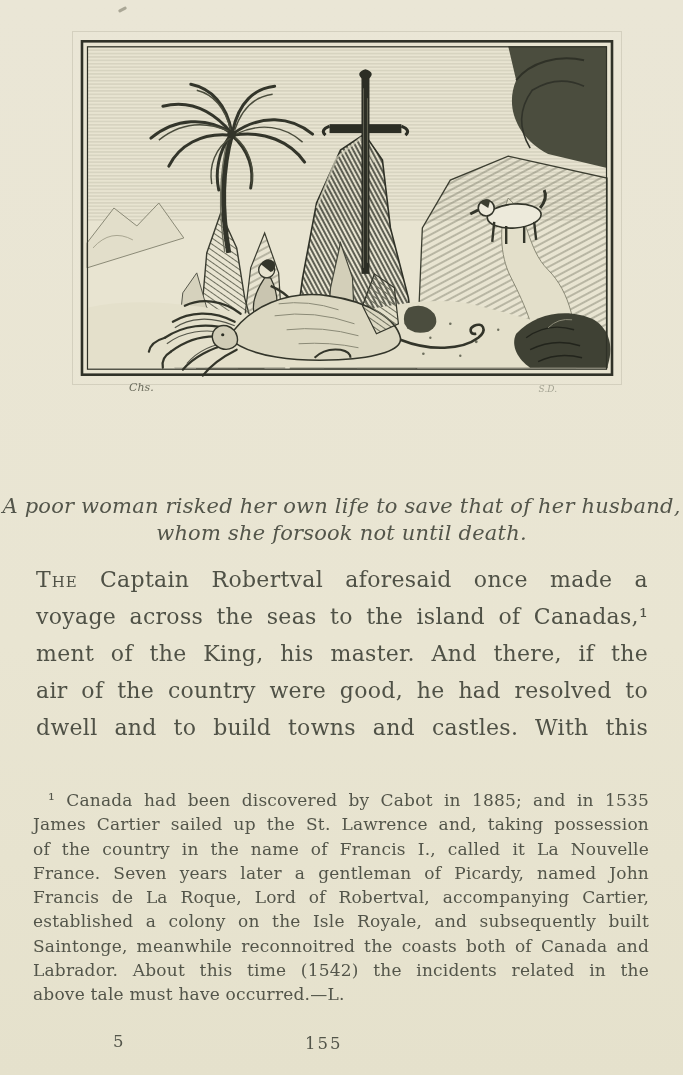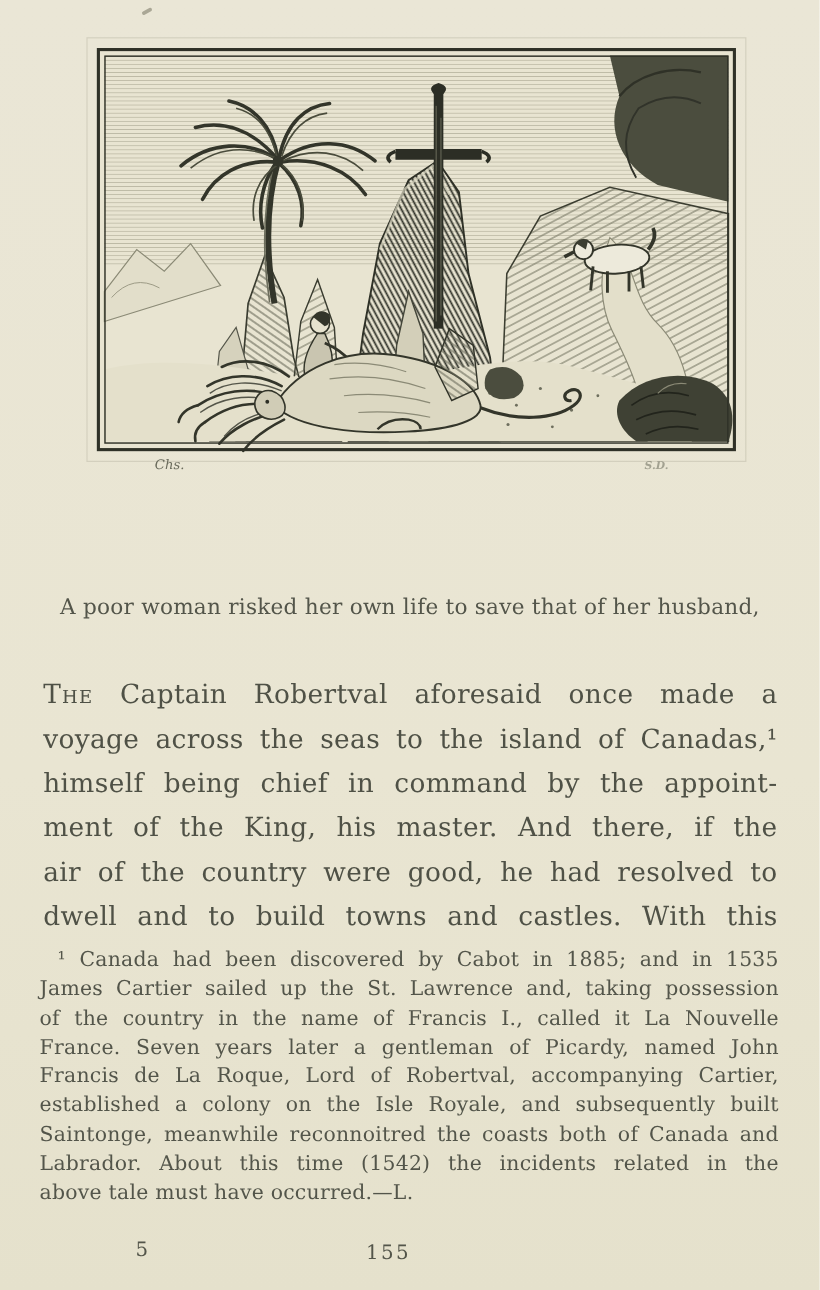--- a/index.html
+++ b/index.html
@@ -16,31 +16,31 @@
     background:#8e8c7a;border-radius:2px;transform:rotate(-28deg);opacity:.7;}
 
   
   .plate{
     position:absolute;left:79px;top:38px;width:536px;height:340px;
     outline:1px solid rgba(98,95,76,.16);outline-offset:6px;
   }
   .plate svg{display:block;width:536px;height:340px;}
   .sig{position:absolute;font-style:italic;color:#6a6b5c;}
   .sig-left{left:2px;top:343px;font-size:11px;margin-left:48px;}
-  .sig-right{right:58px;top:346px;font-size:9px;opacity:.55;font-weight:bold;}
+  .sig-right{right:58px;top:346px;font-size:9px;opacity:.55;}
 
   
   .title{
     position:absolute;top:444px;left:0;width:100%;
     text-align:center;font-style:italic;font-size:25px;
     letter-spacing:.38em;word-spacing:.45em;color:#53554a;
   }
   .epigraph{
     position:absolute;top:493px;left:0;width:100%;
-    text-align:center;font-size:18px;line-height:27px;
+    text-align:center;font-style:italic;font-size:21px;line-height:27px;
     color:#53554a;letter-spacing:.2px;
   }
 
   
   .bodytext{
     position:absolute;top:561px;left:36px;width:612px;
     font-size:22px;line-height:37px;letter-spacing:.3px;
   }
   .bodytext .line{text-align:justify;text-align-last:justify;white-space:normal;}
   .lead{font-variant:small-caps;letter-spacing:1px;}
@@ -206,26 +206,26 @@
       <rect x="8.5" y="8.5" width="520" height="323" fill="none" stroke="#2f3127" stroke-width="1.2"></rect>
       <rect x="3" y="3" width="531" height="334" fill="none" stroke="#2f3127" stroke-width="2.6"></rect>
     </svg>
     <div class="sig sig-left">Chs.</div>
     <div class="sig sig-right">S.D.</div>
   </div>
 
 
   <div class="epigraph">
     <div>A poor woman risked her own life to save that of her husband,</div>
+    <div>whom she forsook not until death.</div>
   </div>
 
   <div class="bodytext">
     <div class="line"><span class="lead">The</span> <span>Captain Robertval aforesaid once made a</span></div>
     <div class="line">voyage across the seas to the island of Canadas,¹</div>
-    <div class="line">himself being chief in command by the appoint-</div>
     <div class="line">ment of the King, his master.  And there, if the</div>
     <div class="line">air of the country were good, he had resolved to</div>
     <div class="line">dwell and to build towns and castles.  With this</div>
   </div>
 
   <div class="footnote">
     <div class="fline indent">¹ Canada had been discovered by Cabot in 1885; and in 1535</div>
     <div class="fline">James Cartier sailed up the St. Lawrence and, taking possession</div>
     <div class="fline">of the country in the name of Francis I., called it La Nouvelle</div>
     <div class="fline">France.  Seven years later a gentleman of Picardy, named John</div>

